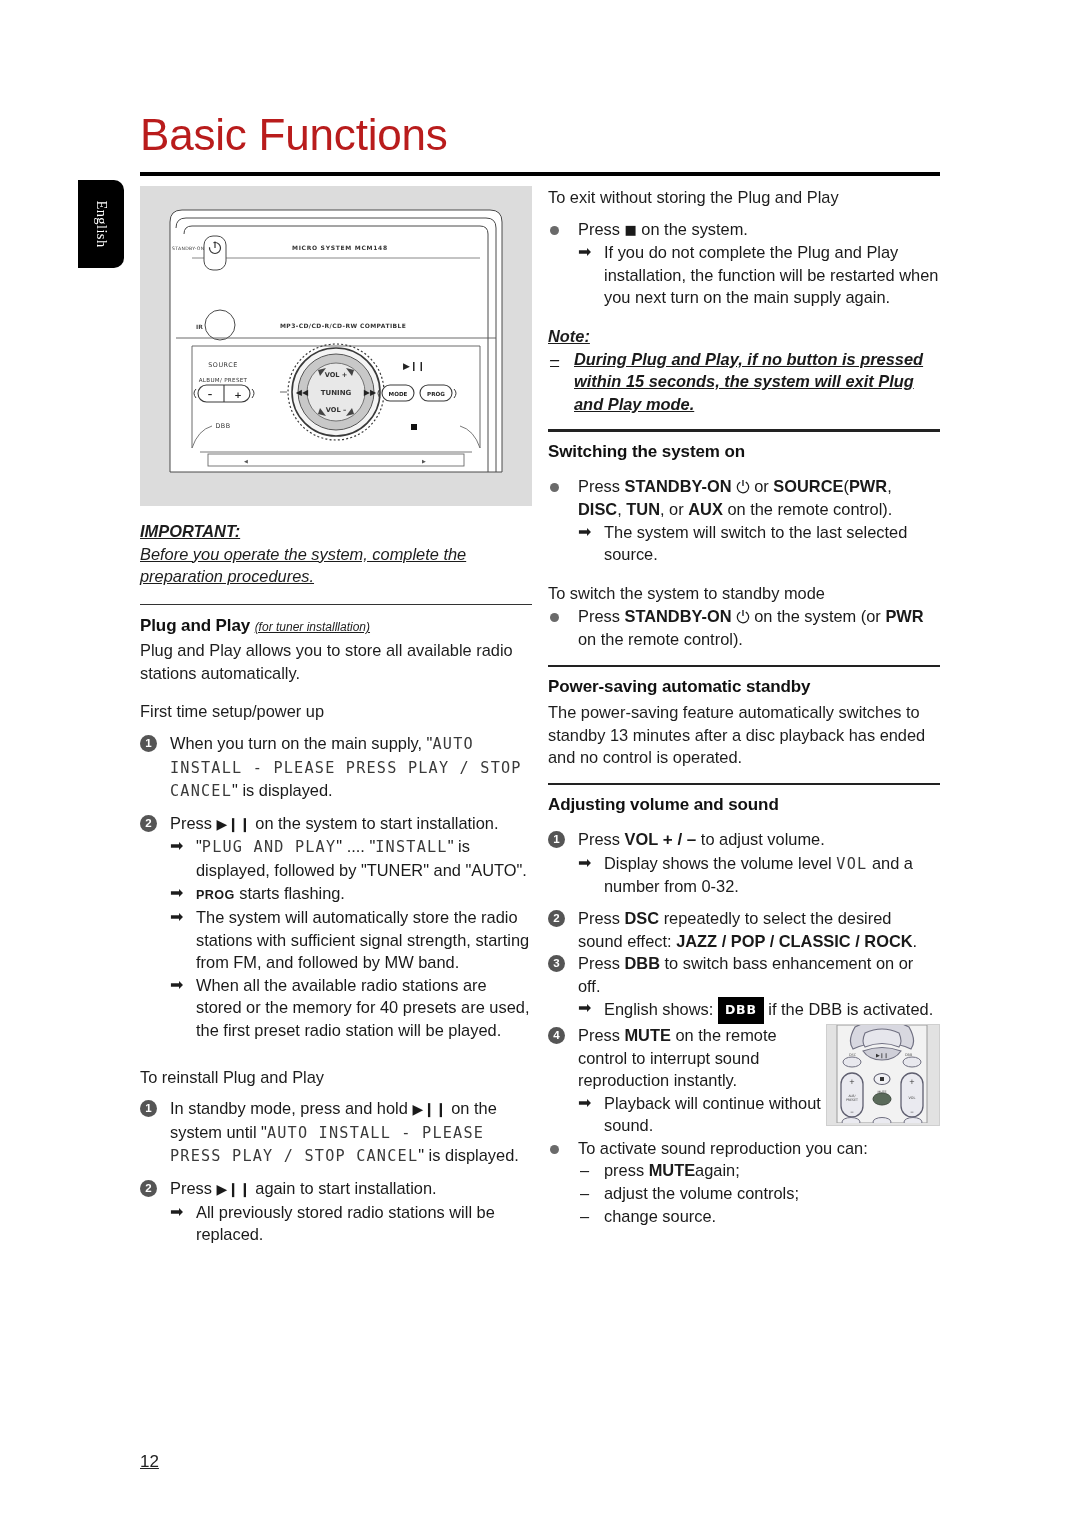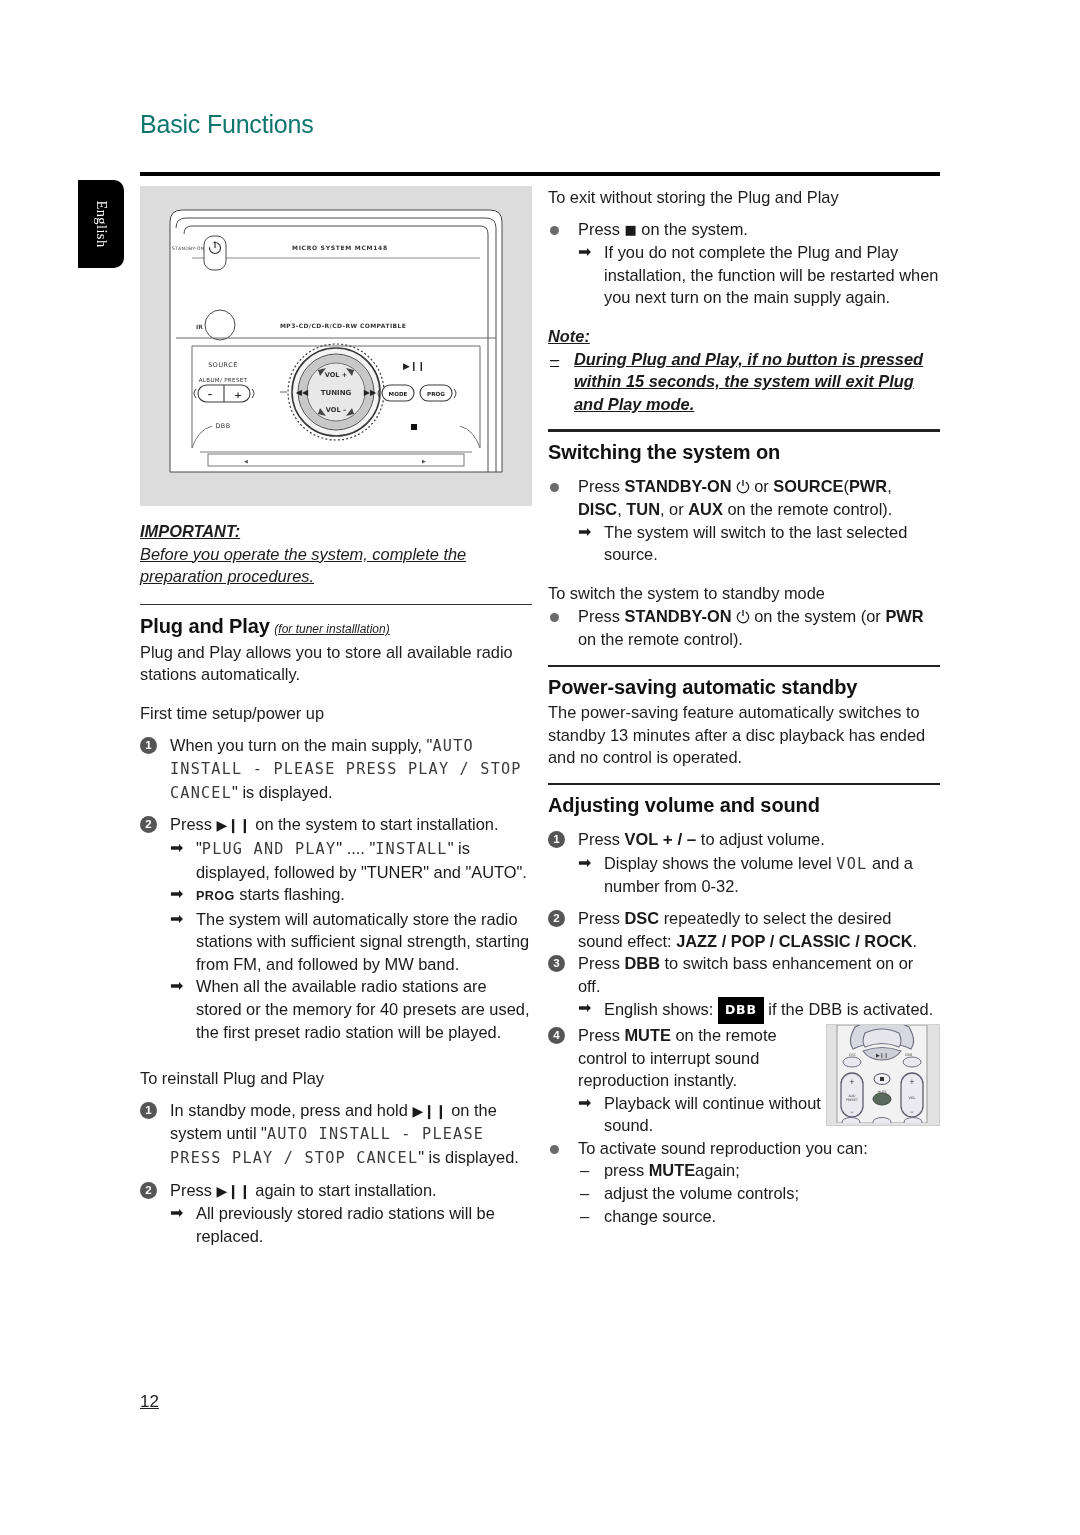--- a/index.html
+++ b/index.html
@@ -39,24 +39,24 @@
     letter-spacing: 0.4px;
     white-space: nowrap;
     font-family: "Liberation Serif", serif;
   }
 
   
   .page-title {
     position: absolute;
     left: 140px;
     top: 110px;
-    font-size: 25px;
+    font-size: 44px;
     font-weight: 400;
     letter-spacing: -0.2px;
-    color: #0f766e;
+    color: #b91c1c;
   }
   .title-rule {
     position: absolute;
     left: 140px;
     top: 172px;
     width: 800px;
     height: 3.5px;
     background: #000;
   }
 
@@ -93,21 +93,21 @@
   }
   .italic { font-style: italic; text-decoration: underline; }
   .bold { font-weight: bold; }
   .sub-head {
     font-size: 16.4px;
     font-weight: normal;
     line-height: 22.6px;
     margin: 0;
   }
   .section-head {
-    font-size: 20px;
+    font-size: 17px;
     font-weight: bold;
     line-height: 26px;
     margin: 0 0 1px 0;
     color: #111;
     letter-spacing: -0.1px;
   }
   .sec-rule {
     width: 100%;
     height: 2.3px;
     background: #222;
@@ -228,21 +228,21 @@
     background: #e2e2e2;
     border: 1px solid #cfcfcf;
   }
   .mute-block { position: relative; }
   .mute-text { width: 250px; }
 
   
   .page-number {
     position: absolute;
     left: 140px;
-    top: 1392px;
+    top: 1452px;
     font-size: 17px;
     color: #222;
     text-decoration: underline;
   }
 </style>
 </head>
 <body>
 
 <div id="page">
 

